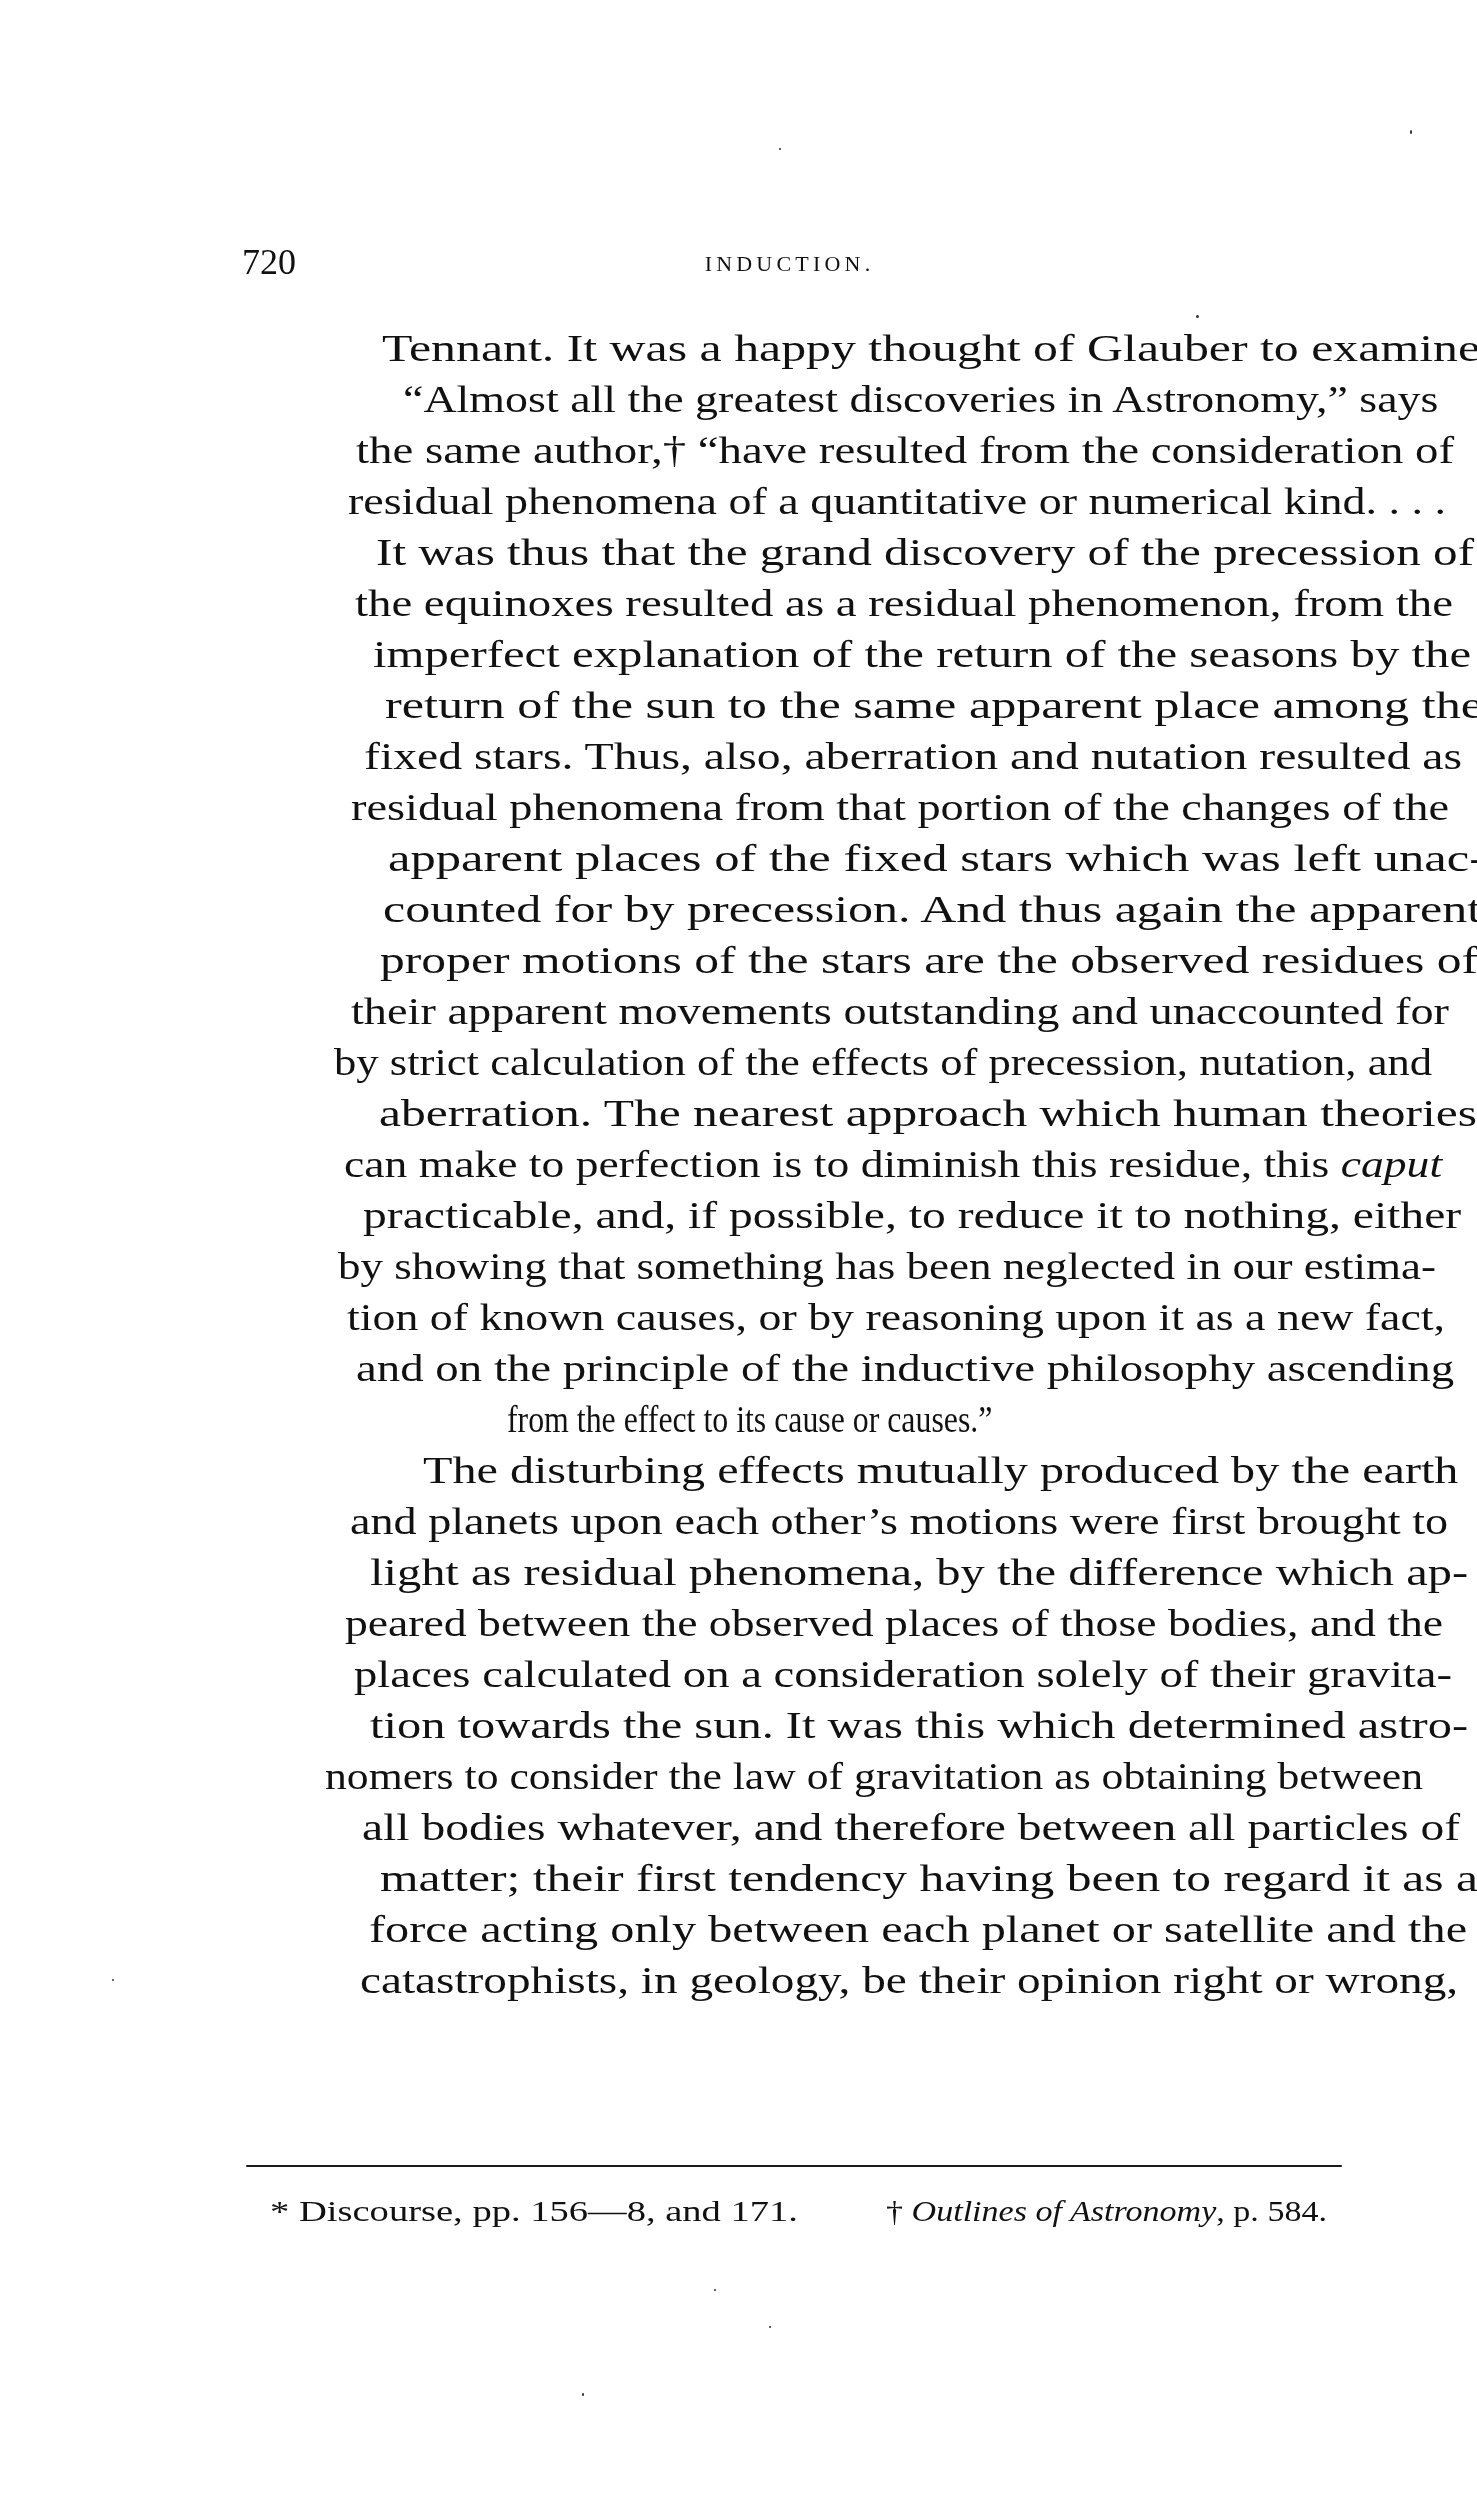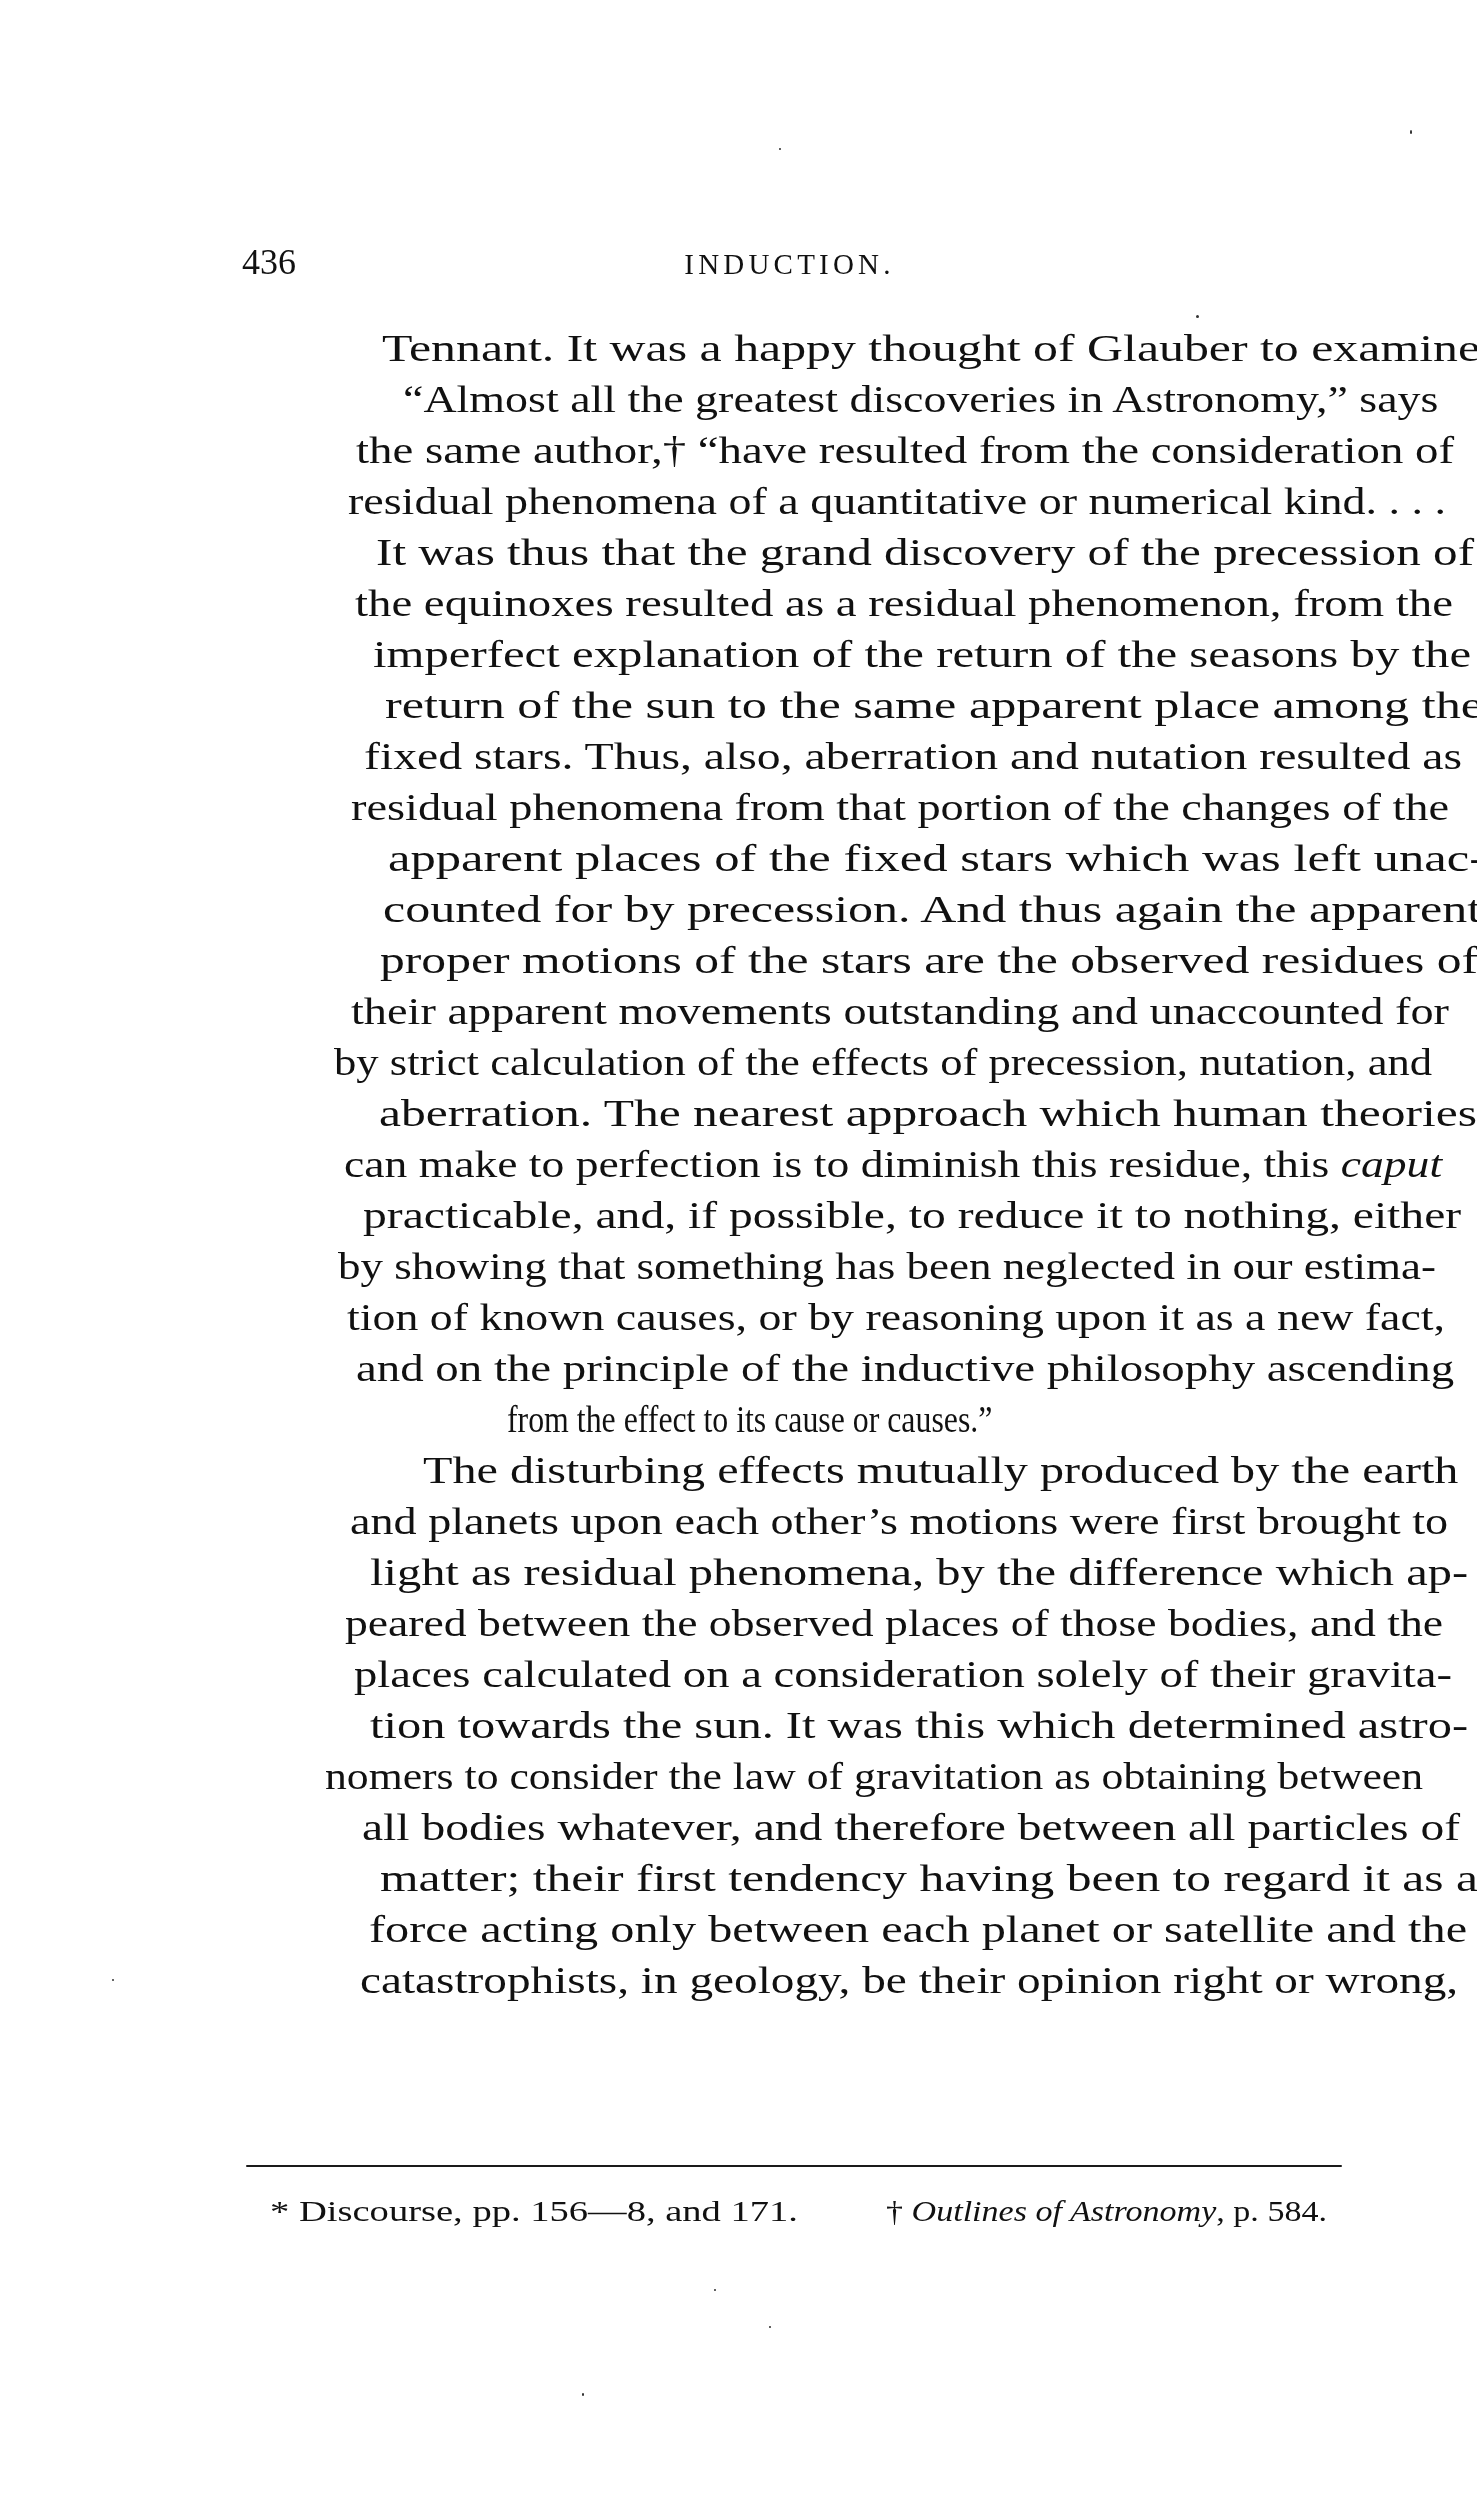--- a/index.html
+++ b/index.html
@@ -2,42 +2,42 @@
 <html style="font-size:9.5px"><head>
 <meta charset="utf-8">
 <style>
   html, body { margin: 0; padding: 0; background: #ffffff; }
   body { width: 1478px; height: 2512px; position: relative; overflow: hidden; color: #111; }
   .page { position: absolute; left: 0; top: 0; width: 1478px; height: 2512px; background: #ffffff; }
   .running-head { position: absolute; left: 242px; top: 241px; width: 1095px; height: 42px;
     font-family: "Liberation Serif", "DejaVu Serif", serif; }
   .folio { position: absolute; left: 0; top: 0; font-size: 36px; line-height: 42px; }
   .head-title { position: absolute; left: 0; width: 1095px; top: 2.4px; text-align: center;
-    font-size: 29px; letter-spacing: 4.2px; line-height: 42px; }
+    font-size: 22px; letter-spacing: 4.2px; line-height: 42px; }
   .body-text { position: absolute; left: 242px; top: 326px; width: 1095px;
     font-family: "Liberation Serif", "DejaVu Serif", serif; font-size: 37px; }
   .line { height: 51px; line-height: 45px; white-space: nowrap; overflow: visible; position: relative; text-align: center; }
   .line .inner { display: inline-block; transform-origin: 0 50%; white-space: nowrap; }
   .line.indent .inner { margin-left: 62px; }
   .seg-italic { font-style: italic; }
   .footnote-rule { position: absolute; left: 246px; top: 2165px; width: 1096px; height: 2.4px; background: #1a1a1a; border-radius: 1.2px; }
   .footnotes { position: absolute; left: 270px; top: 2193px; width: 1059px; height: 36px;
     font-family: "Liberation Serif", "DejaVu Serif", serif; font-size: 30px; line-height: 36px; }
   .fn { position: absolute; top: 0; white-space: nowrap; transform-origin: 0 50%; }
   .fn-1 { left: 0; }
   .fn-2 { left: 616px; }
   .speck { position: absolute; background: #333; border-radius: 50%; }
 </style>
 </head>
 <body>
 
 <div class="page">
 
   <div class="running-head">
-    <span class="folio">436</span>
+    <span class="folio">720</span>
     <div class="head-title"><span>INDUCTION.</span></div>
   </div>
 
   <div class="body-text" id="body-text">
       <div class="line"><span class="inner" style="transform: scaleX(1.3468);"><span>Tennant.  It was a happy thought of Glauber to examine</span></span></div>
       <div class="line indent"><span class="inner" style="transform: scaleX(1.2414);"><span>“Almost all the greatest discoveries in Astronomy,” says</span></span></div>
       <div class="line"><span class="inner" style="transform: scaleX(1.267);"><span>the same author,† “have resulted from the consideration of</span></span></div>
       <div class="line"><span class="inner" style="transform: scaleX(1.2427);"><span>residual phenomena of a quantitative or numerical kind. . . .</span></span></div>
       <div class="line"><span class="inner" style="transform: scaleX(1.3292);"><span>It was thus that the grand discovery of the precession of</span></span></div>
       <div class="line"><span class="inner" style="transform: scaleX(1.2647);"><span>the equinoxes resulted as a residual phenomenon, from the</span></span></div>

